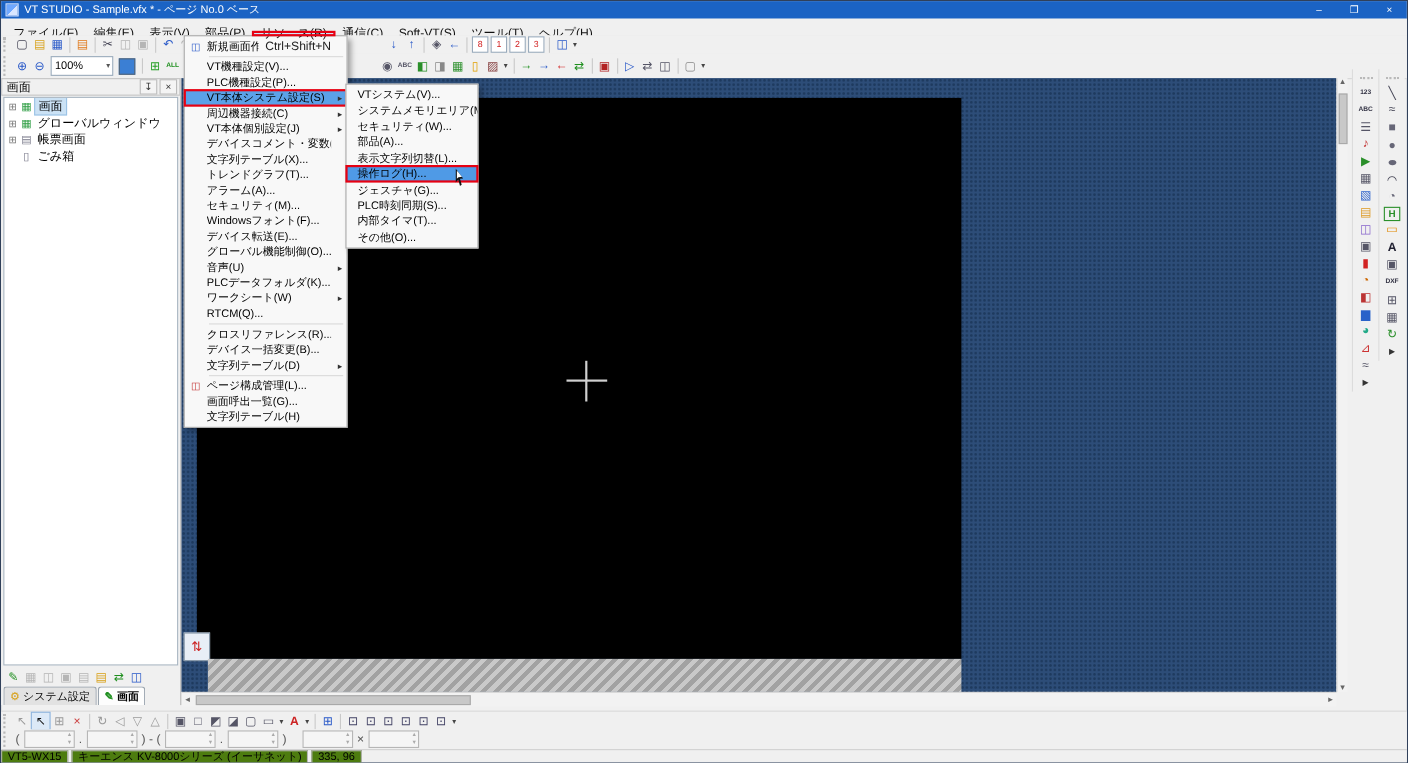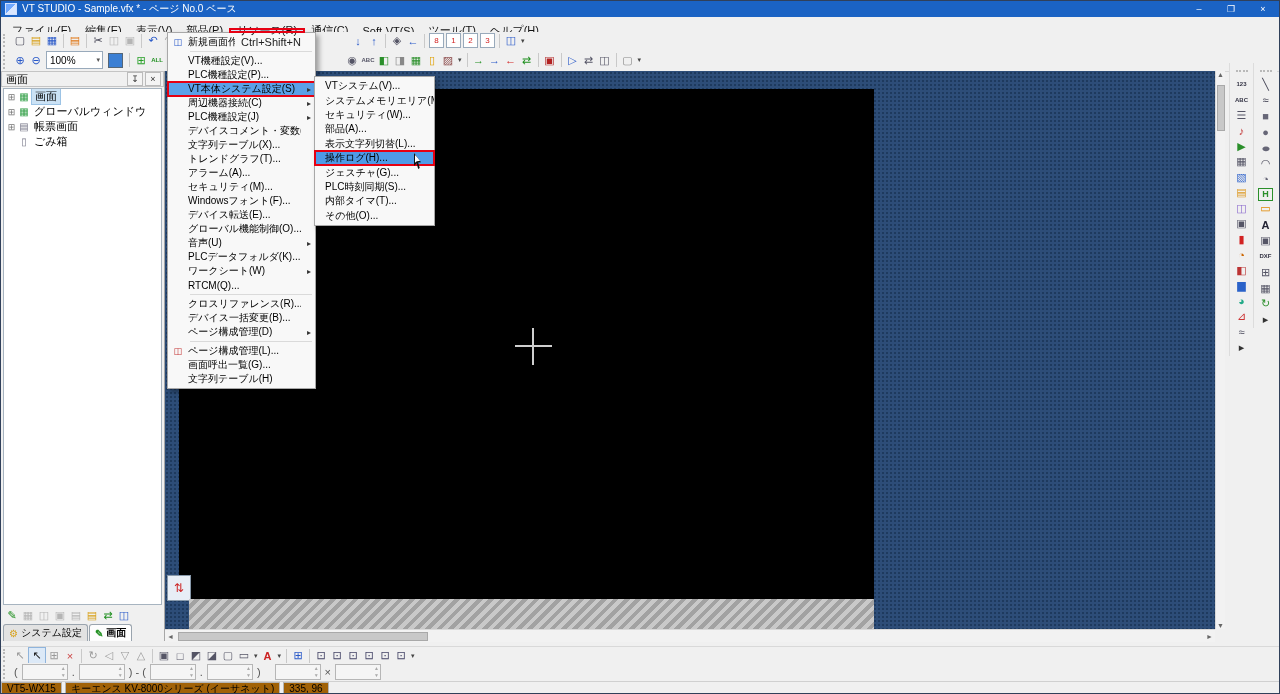--- a/index.html
+++ b/index.html
@@ -102,21 +102,21 @@
   
   .btbar1{left:0;top:645px;width:100%;height:17px;border-top:1px solid #d9d9d9;}
   .btbar2{left:0;top:662px;width:100%;height:18px;}
   .coordlbl{font-size:11px;color:#555;margin:0 2px;}
   .cspin{width:44px;height:14px;border:1px solid #b6b6b6;background:#f5f5f5;position:relative;margin:0 2px;}
   .cspin .ud{position:absolute;right:1px;top:0;font-size:5px;line-height:6.5px;color:#aaa;}
   
   .statusbar{position:absolute;left:0;top:680px;width:100%;height:14px;background:#f0f0f0;
              border-top:1px solid #d0d0d0;display:flex;align-items:center;font-size:10px;box-sizing:border-box;}
   .smsg{flex:1;padding-left:4px;color:#111;}
-  .sbox{border:1px solid #b5b5b5;background:#a16207;height:12px;line-height:12px;
+  .sbox{border:1px solid #b5b5b5;background:#4d7c0f;height:12px;line-height:12px;
         padding:0 5px;margin-right:3px;white-space:nowrap;}
   
   .menu{position:absolute;left:166px;top:31px;width:147px;background:#f8f8f8;
         border:1px solid #a8a8a8;box-shadow:3px 3px 5px rgba(0,0,0,.35);z-index:50;
         padding:2px 0;font-size:10px;}
   .mi{height:14px;display:flex;align-items:center;position:relative;padding-right:14px;white-space:nowrap;overflow:hidden;}
   .mi .gut{width:20px;flex:0 0 20px;text-align:center;font-size:9px;}
   .mi .lbl{flex:1;overflow:hidden;}
   .mi .sc{font-size:11px;color:#222;margin-left:6px;}
   .mi.has-sub::after{content:"▸";position:absolute;right:4px;top:3px;font-size:8px;color:#333;}
@@ -432,21 +432,21 @@
     <div class="mi has-sub hl anno">
         <span class="gut"></span>
         <span class="lbl">VT本体システム設定(S)</span>
       </div>
     <div class="mi has-sub">
         <span class="gut"></span>
         <span class="lbl">周辺機器接続(C)</span>
       </div>
     <div class="mi has-sub">
         <span class="gut"></span>
-        <span class="lbl">PLC機種設定(J)</span>
+        <span class="lbl">VT本体個別設定(J)</span>
       </div>
     <div class="mi">
         <span class="gut"></span>
         <span class="lbl">デバイスコメント・変数(I)...</span>
       </div>
     <div class="mi">
         <span class="gut"></span>
         <span class="lbl">文字列テーブル(X)...</span>
       </div>
     <div class="mi">
@@ -493,21 +493,21 @@
     <div class="mi">
         <span class="gut"></span>
         <span class="lbl">クロスリファレンス(R)...</span>
       </div>
     <div class="mi">
         <span class="gut"></span>
         <span class="lbl">デバイス一括変更(B)...</span>
       </div>
     <div class="mi has-sub">
         <span class="gut"></span>
-        <span class="lbl">ページ構成管理(D)</span>
+        <span class="lbl">文字列テーブル(D)</span>
       </div>
     <div class="msep"></div>
     <div class="mi">
       <span class="gut" style="color:#c33333">◫</span>
       <span class="lbl">ページ構成管理(L)...</span>
     </div>
     <div class="mi">
         <span class="gut"></span>
         <span class="lbl">画面呼出一覧(G)...</span>
       </div>

